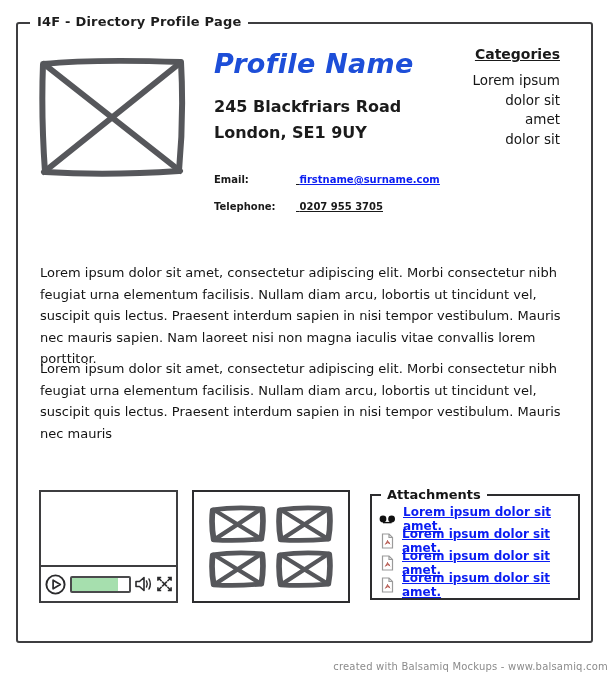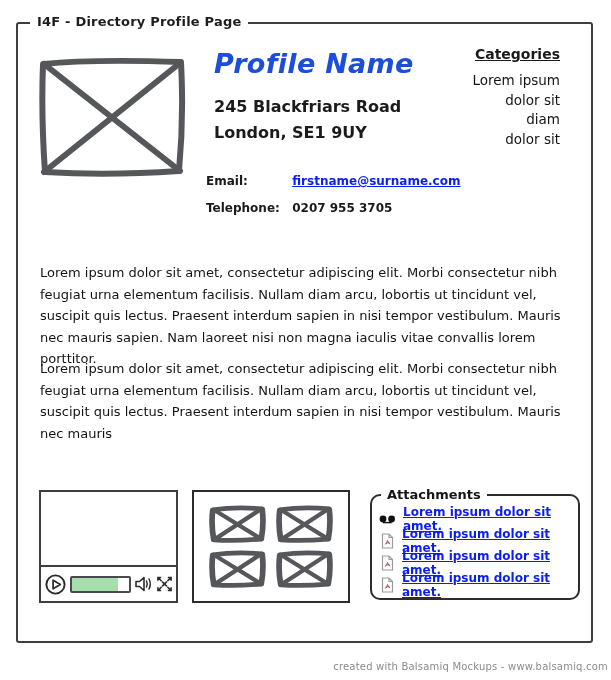--- a/index.html
+++ b/index.html
@@ -13,21 +13,21 @@
     border:2px solid #3e3e40;border-radius:3px;background:#fff;box-sizing:border-box;
   }
   .frame-title{
     position:absolute;top:-10px;left:12px;background:#fff;padding:0 7px;
     font-size:13px;font-weight:bold;color:#1d1d1d;letter-spacing:.2px;white-space:nowrap;
   }
   .hero{position:absolute;left:19px;top:31px;width:150px;height:124px;}
   .profile-name{position:absolute;left:196px;top:24px;font-size:27px;font-weight:bold;color:#1d4ed8;letter-spacing:.3px;font-style:italic;}
   .address{position:absolute;left:196px;top:70px;font-size:16px;font-weight:700;color:#1b1b1b;}
   .address div{height:26px;line-height:26px;}
-  .contact-row{position:absolute;left:188px;font-size:12px;font-weight:600;}
+  .contact-row{position:absolute;left:196px;font-size:10px;font-weight:600;text-decoration:underline;}
   .contact-row .lbl{display:inline-block;width:82px;}
   .email-row{top:150px;}
   .tel-row{top:177px;}
   a.link{color:#0b1df2;text-decoration:underline;font-weight:600;cursor:pointer;}
   .categories{position:absolute;right:31px;top:22px;width:120px;text-align:right;}
   .categories .cat-title{font-size:14px;font-weight:bold;text-decoration:underline;margin-bottom:9px;}
   .categories .cat-item{font-size:13.5px;line-height:19.5px;color:#161616;}
   .para{position:absolute;left:22px;width:538px;font-size:13px;line-height:21.5px;color:#141414;}
   .para1{top:238px;}
   .para2{top:334px;}
@@ -38,21 +38,21 @@
   .player-controls{height:34px;border-top:2px solid #3e3e40;display:flex;align-items:center;padding:0 3px;gap:3px;}
   .progress{flex:1;height:13px;border:2px solid #4a4a4c;border-radius:2px;background:#fff;overflow:hidden;}
   .progress-fill{height:100%;background:#a6dfae;}
   
   .gallery{position:absolute;left:174px;top:466px;width:158px;height:113px;border:2px solid #2d2d2f;
            box-sizing:border-box;display:grid;grid-template-columns:1fr 1fr;gap:7px 10px;
            padding:13px 15px;background:#fff;}
   .thumb{width:100%;height:100%;}
   
   .attachments{position:absolute;left:352px;top:470px;width:210px;height:106px;border:2px solid #2d2d2f;
-               border-radius:10px;box-sizing:border-box;background:#fff;}
+               border-radius:0;box-sizing:border-box;background:#fff;}
   .attachments-title{position:absolute;top:-9px;left:9px;background:#fff;padding:0 6px;
                      font-size:13px;font-weight:bold;color:#161616;}
   .attach-list{padding:12px 6px 0 7px;}
   .attach-row{display:flex;align-items:center;gap:7px;height:22px;}
   .attach-row .icon{width:18px;display:flex;justify-content:center;}
   .attach-row a{font-size:12px;}
   .footer{position:absolute;right:3px;top:661px;font-size:10px;color:#8b8b8b;letter-spacing:.2px;text-align:right;}
   svg{display:block;}
 </style>
 </head>
@@ -82,21 +82,21 @@
   </div>
   <div class="contact-row tel-row">
     <span class="lbl">Telephone:</span>
     <span>0207 955 3705</span>
   </div>
 
   <div class="categories">
     <div class="cat-title">Categories</div>
     <div class="cat-item">Lorem ipsum</div>
     <div class="cat-item">dolor sit</div>
-    <div class="cat-item">diam</div>
+    <div class="cat-item">amet</div>
     <div class="cat-item">dolor sit</div>
   </div>
 
   <div class="para para1">Lorem ipsum dolor sit amet, consectetur adipiscing elit. Morbi consectetur nibh feugiat urna elementum facilisis. Nullam diam arcu, lobortis ut tincidunt vel, suscipit quis lectus. Praesent interdum sapien in nisi tempor vestibulum. Mauris nec mauris sapien. Nam laoreet nisi non magna iaculis vitae convallis lorem porttitor.</div>
   <div class="para para2">Lorem ipsum dolor sit amet, consectetur adipiscing elit. Morbi consectetur nibh feugiat urna elementum facilisis. Nullam diam arcu, lobortis ut tincidunt vel, suscipit quis lectus. Praesent interdum sapien in nisi tempor vestibulum. Mauris nec mauris</div>
 
   <div class="player">
     <div class="player-screen"></div>
     <div class="player-controls">
       <svg width="23" height="23" viewBox="0 0 24 24" fill="none">

